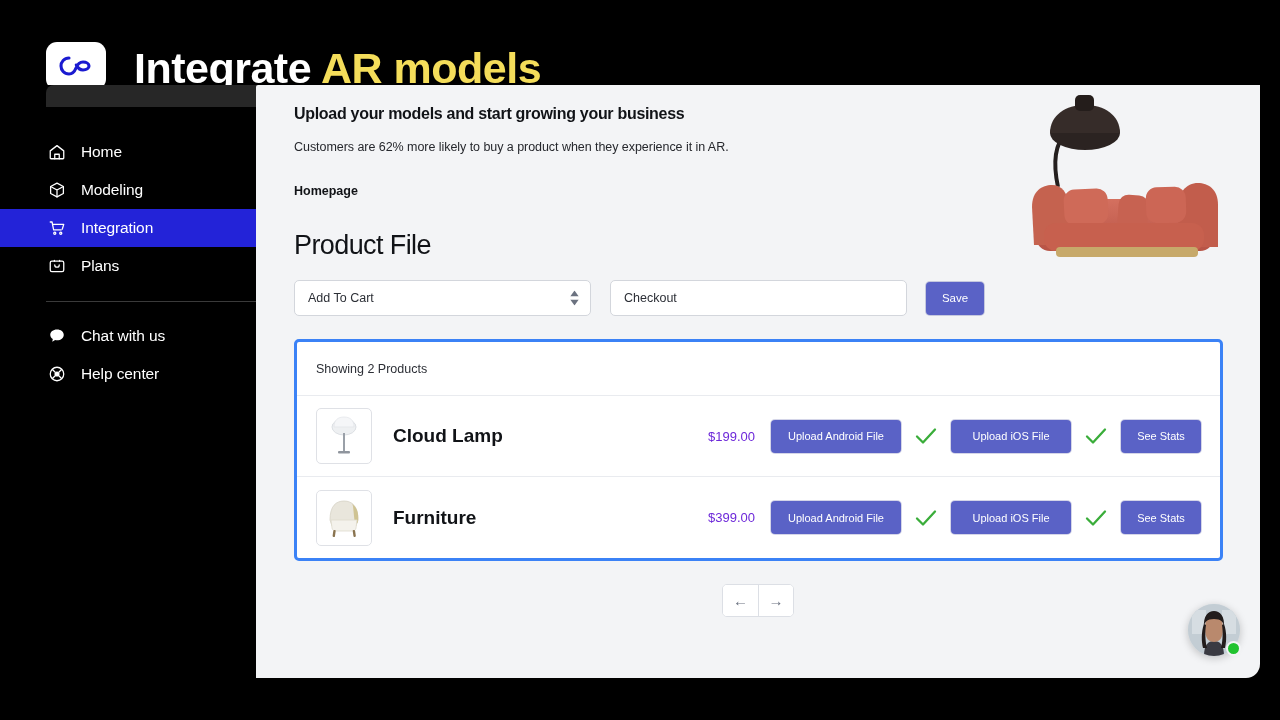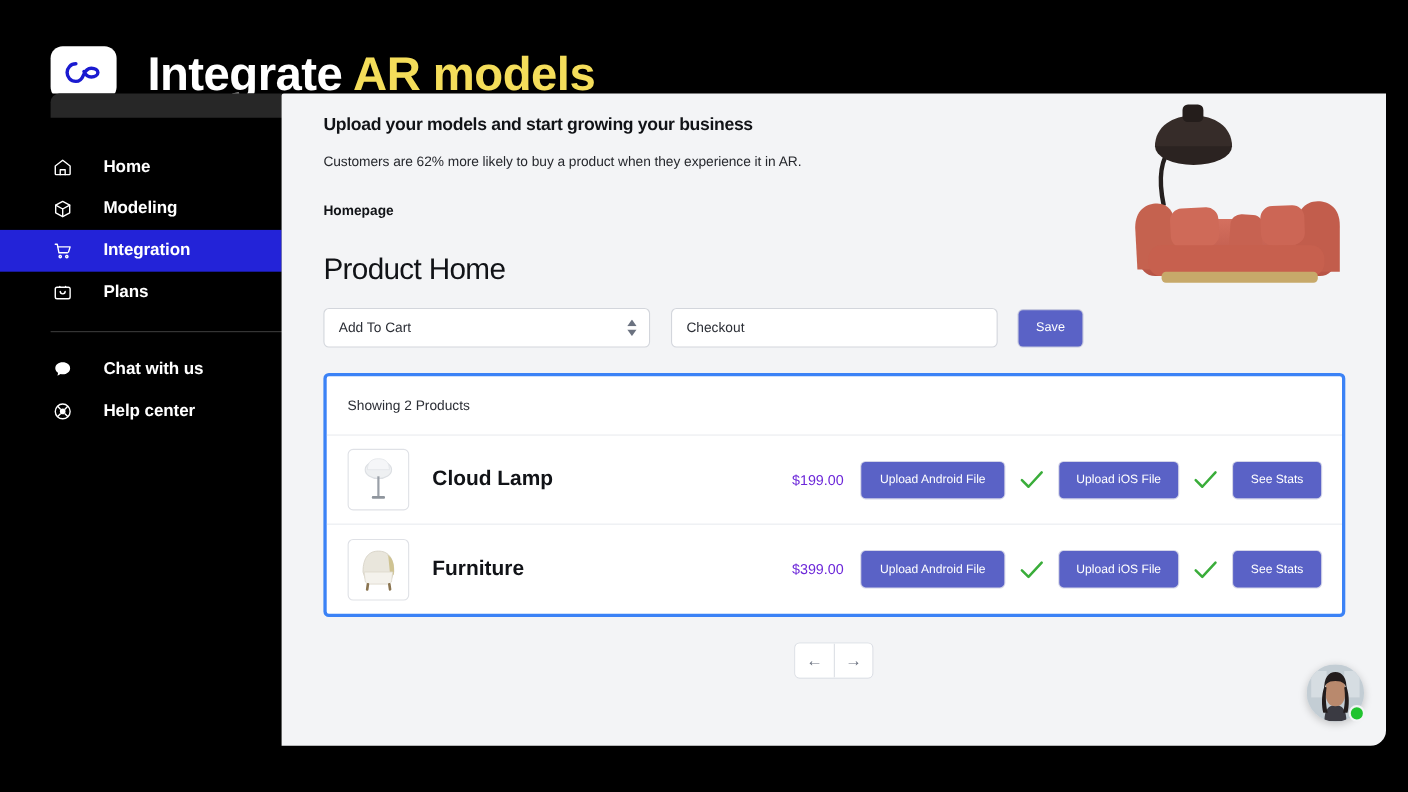--- a/index.html
+++ b/index.html
@@ -42,21 +42,21 @@
   .nav-item {
     display: flex; align-items: center; height: 38px;
     padding-left: 46px; color: #ffffff; cursor: pointer;
   }
   .nav-item.active { background: #2323d8; }
   .nav-icon {
     width: 22px; height: 22px; display: flex; align-items: center;
     justify-content: center; flex: 0 0 22px; color: #ffffff;
   }
   .nav-label {
-    margin-left: 26px; font-size: 15.5px; font-weight: 700;
+    margin-left: 13px; font-size: 15.5px; font-weight: 400;
     letter-spacing: -0.1px;
   }
   .nav-sep {
     height: 1px; background: #3a3a3a; margin: 16px 0 15px 46px; width: 211px;
   }
 
   
   .content {
     position: absolute; left: 256px; top: 85px;
     width: 1004px; height: 593px;
@@ -147,21 +147,21 @@
     font-size: 13px; color: #6d28d9; margin-right: 16px; white-space: nowrap;
   }
   .pill {
     height: 33px; background: #5a62c6; color: #ffffff; border: none;
     border-radius: 4px; font-size: 11px; cursor: pointer;
     padding: 0 12px; white-space: nowrap;
     font-family: "Liberation Sans", sans-serif;
     box-shadow: 0 0 0 1px rgba(60,66,150,0.22);
   }
   .pill.android { width: 130px; }
-  .pill.ios { width: 108px; }
+  .pill.ios { width: 120px; }
   .pill.stats { width: 80px; }
   .check { width: 26px; text-align: center; margin: 0 12px; flex: 0 0 26px; }
   .check svg { display: block; margin: 0 auto; }
 
   
   .pagination {
     display: flex; justify-content: center; margin-top: 23px;
   }
   .pager {
     display: flex; background: #ffffff; border: 1px solid #dcdfe5;
@@ -309,21 +309,21 @@
           <rect x="96" y="108" width="30" height="36" rx="10" fill="#c76251" transform="rotate(4 111 126)"></rect>
           <rect x="124" y="100" width="40" height="36" rx="11" fill="#cc6655" transform="rotate(-2 144 118)"></rect>
 
           <rect x="22" y="136" width="160" height="28" rx="12" fill="#c7604e"></rect>
 
           <rect x="34" y="160" width="142" height="10" rx="4" fill="#c7a96a"></rect>
         </svg>
       </div>
     </div>
 
-    <div class="section-title">Product Home</div>
+    <div class="section-title">Product File</div>
 
     <div class="controls">
       <div class="select-wrap">
         <span class="sel-text">Add To Cart</span>
         <span class="stepper">
           <span>
             <svg width="9" height="6" viewBox="0 0 10 7">
                 <path d="M5 0 L10 7 H0 Z" fill="#6b7280"></path>
               </svg>
           </span>

